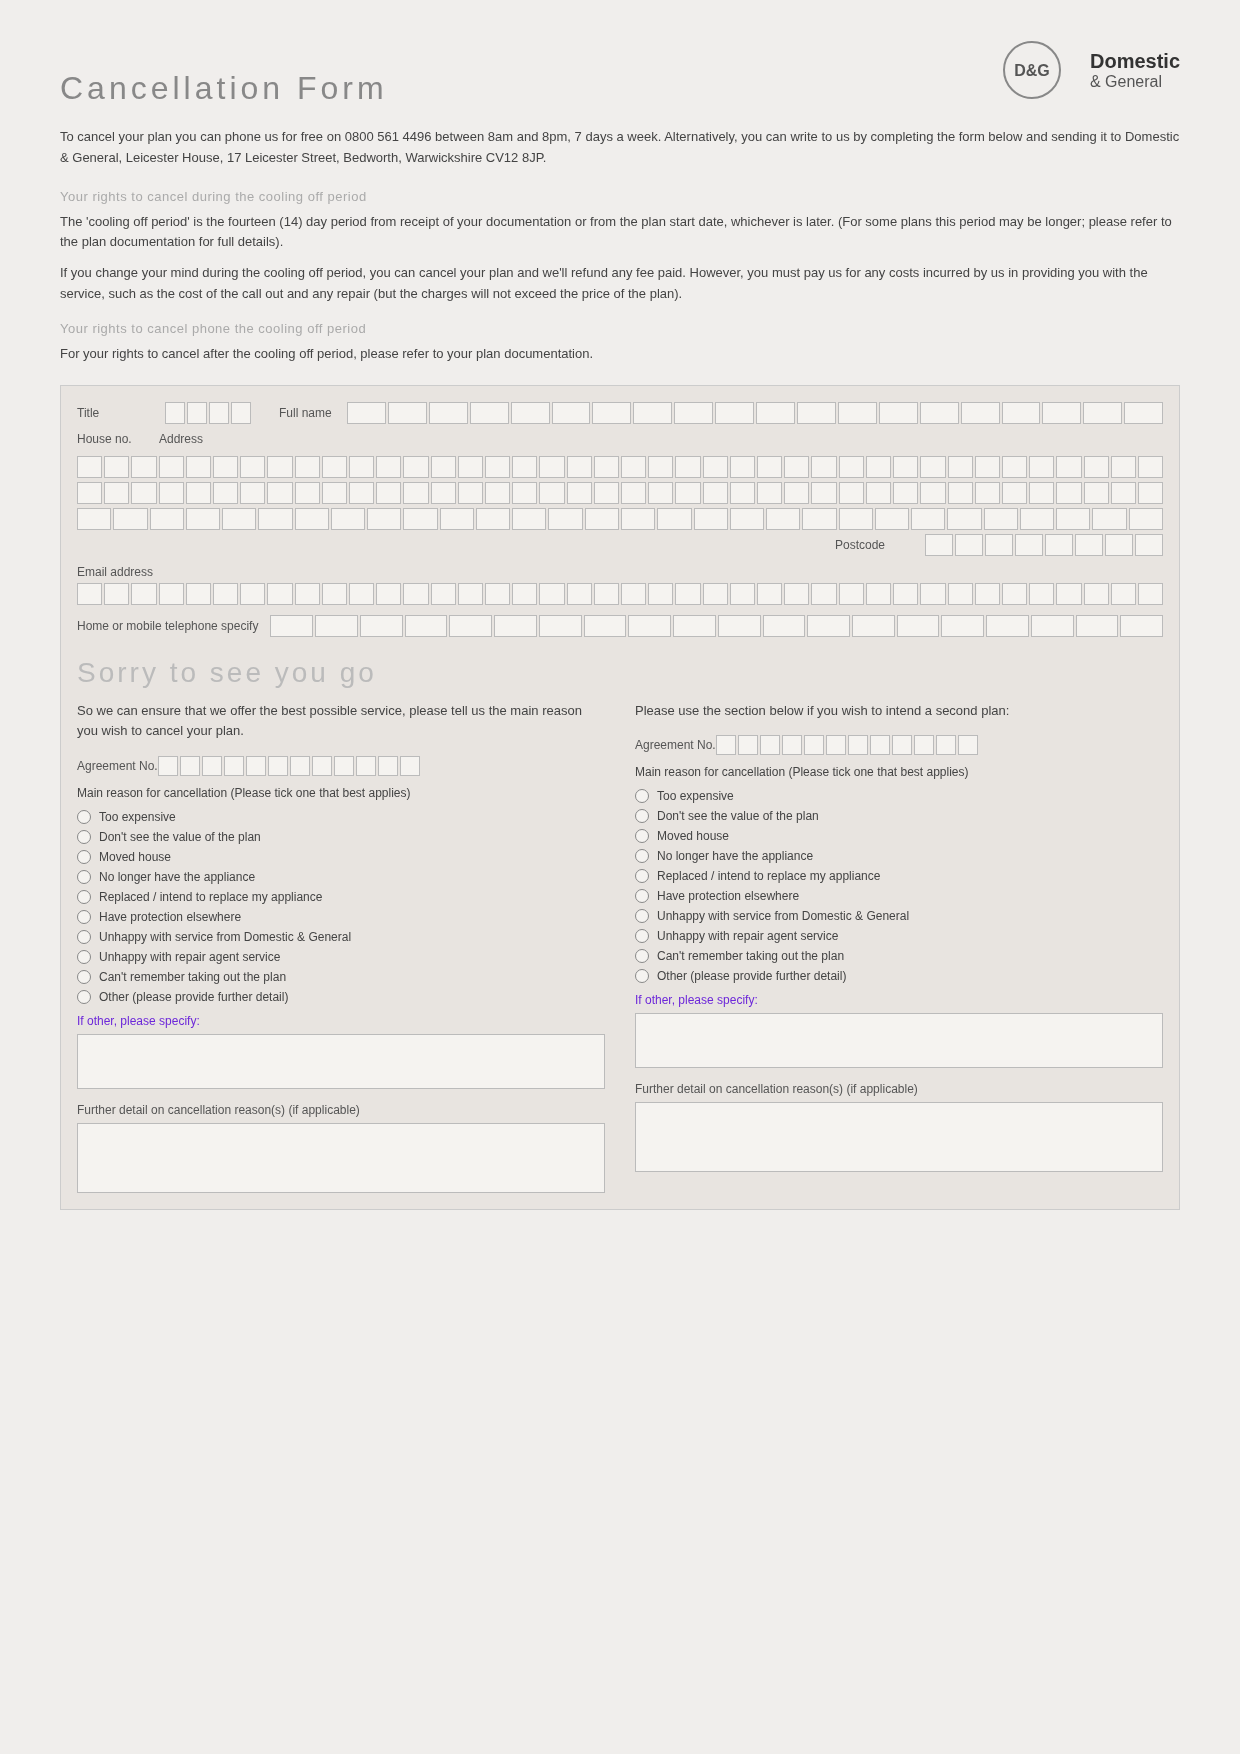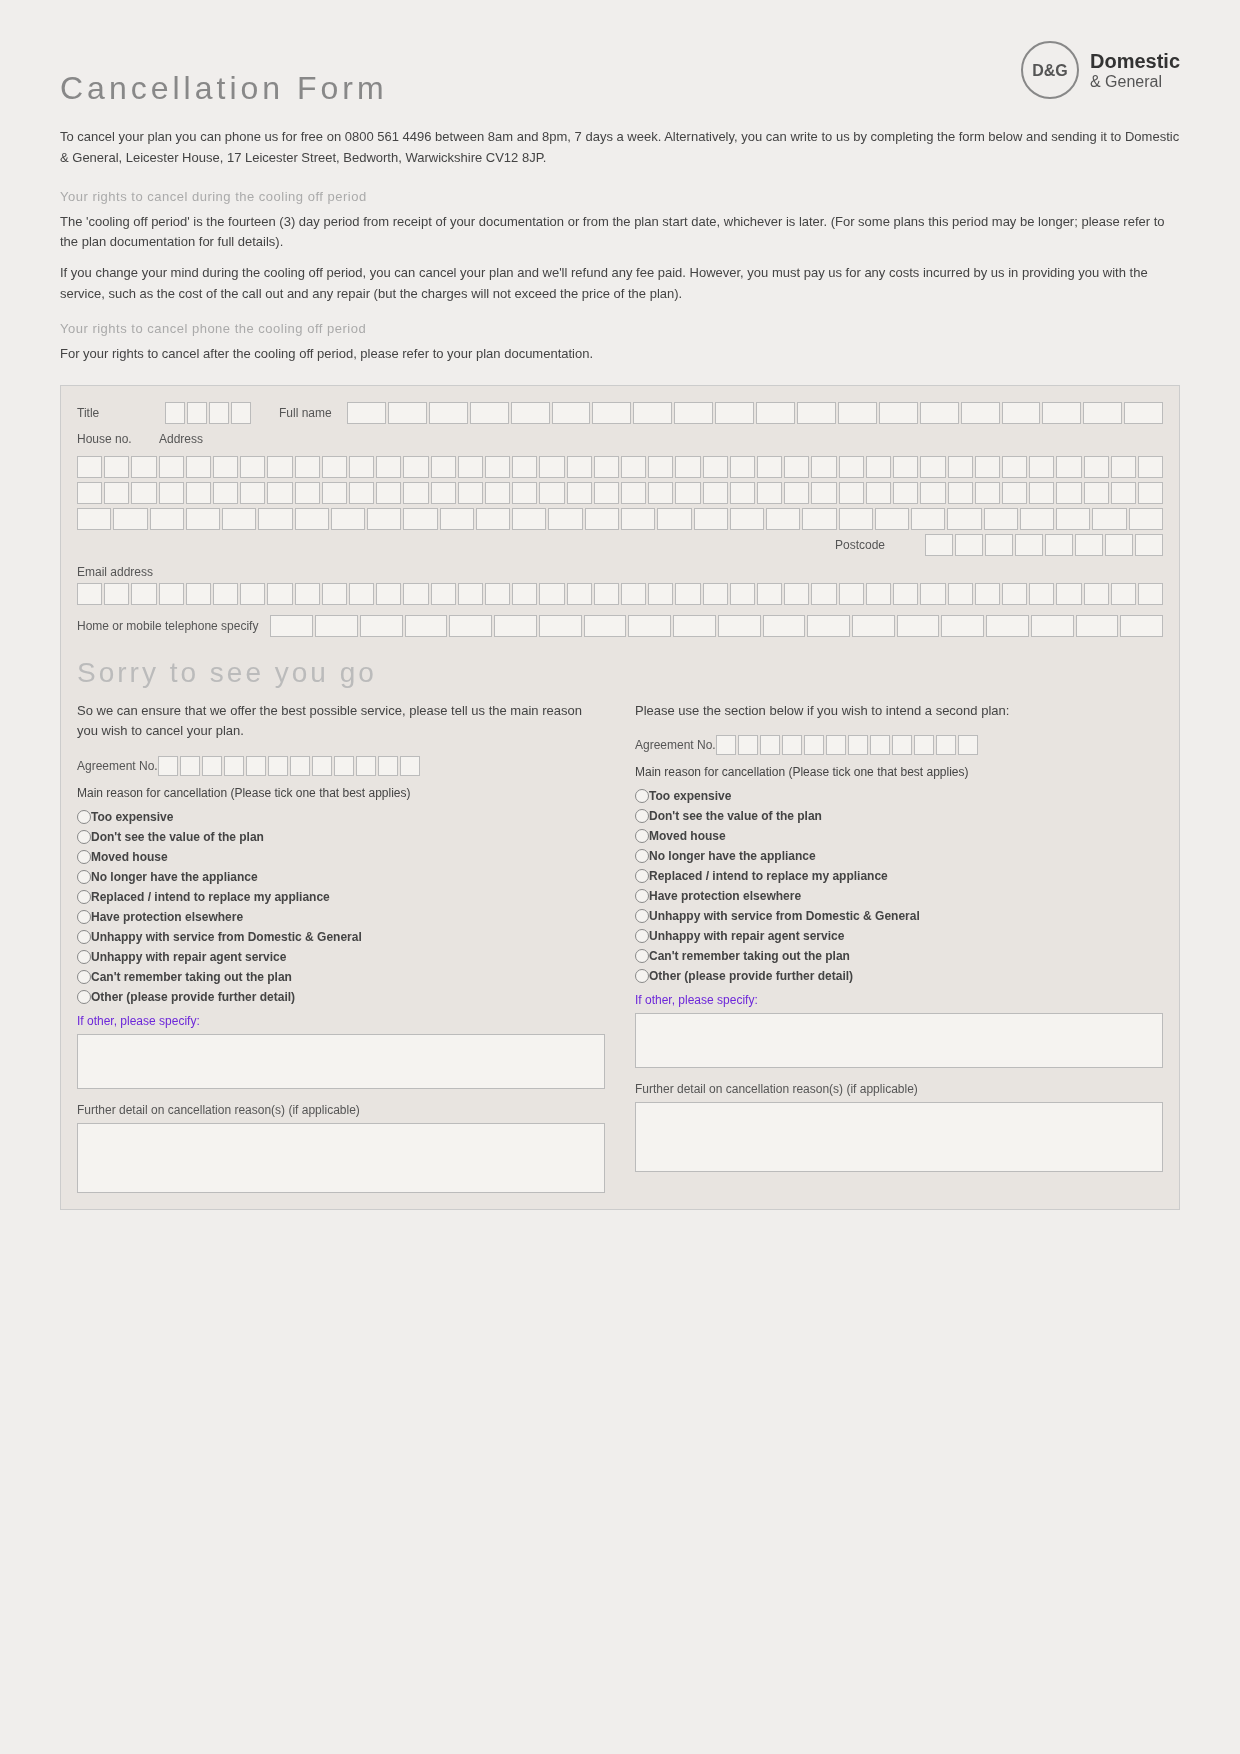--- a/index.html
+++ b/index.html
@@ -24,21 +24,21 @@
       font-size: 32px;
       font-weight: 300;
       letter-spacing: 4px;
       color: #888;
       margin-top: 30px;
     }
 
     .logo-container {
       display: flex;
       align-items: center;
-      gap: 10px;
+      gap: 28px;
     }
 
     .logo-icon {
       width: 60px;
       height: 60px;
     }
 
     .intro-text {
       font-size: 13px;
       color: #444;
@@ -153,22 +153,22 @@
 
     .cancellation-heading {
       font-size: 12px;
       color: #444;
       margin-bottom: 10px;
     }
 
     .radio-option {
       display: flex;
       align-items: flex-end;
+      gap: 8px;
       margin-bottom: 6px;
-      font-weight: bold;
     }
 
     .radio-circle {
       width: 14px;
       height: 14px;
       border-radius: 50%;
       border: 1px solid #888;
       background: #f5f3f0;
       flex-shrink: 0;
     }
@@ -266,21 +266,21 @@
     <div>
       <div style="font-size:20px; font-weight:bold; color:#333;">Domestic</div>
       <div style="font-size:16px; color:#555;">&amp; General</div>
     </div>
   </div>
 </div>
 
 <p class="intro-text">To cancel your plan you can phone us for free on 0800 561 4496 between 8am and 8pm, 7 days a week. Alternatively, you can write to us by completing the form below and sending it to Domestic &amp; General, Leicester House, 17 Leicester Street, Bedworth, Warwickshire CV12 8JP.</p>
 
 <p class="section-heading">Your rights to cancel during the cooling off period</p>
-<p class="body-text">The 'cooling off period' is the fourteen (3) day period from receipt of your documentation or from the plan start date, whichever is later. (For some plans this period may be longer; please refer to the plan documentation for full details).</p>
+<p class="body-text">The 'cooling off period' is the fourteen (14) day period from receipt of your documentation or from the plan start date, whichever is later. (For some plans this period may be longer; please refer to the plan documentation for full details).</p>
 <p class="body-text">If you change your mind during the cooling off period, you can cancel your plan and we'll refund any fee paid. However, you must pay us for any costs incurred by us in providing you with the service, such as the cost of the call out and any repair (but the charges will not exceed the price of the plan).</p>
 
 <p class="section-heading">Your rights to cancel phone the cooling off period</p>
 <p class="body-text">For your rights to cancel after the cooling off period, please refer to your plan documentation.</p>
 
 <div class="form-section">
 
   <div class="title-row">
     <span class="form-label">Title</span>
     <div class="title-cells">

